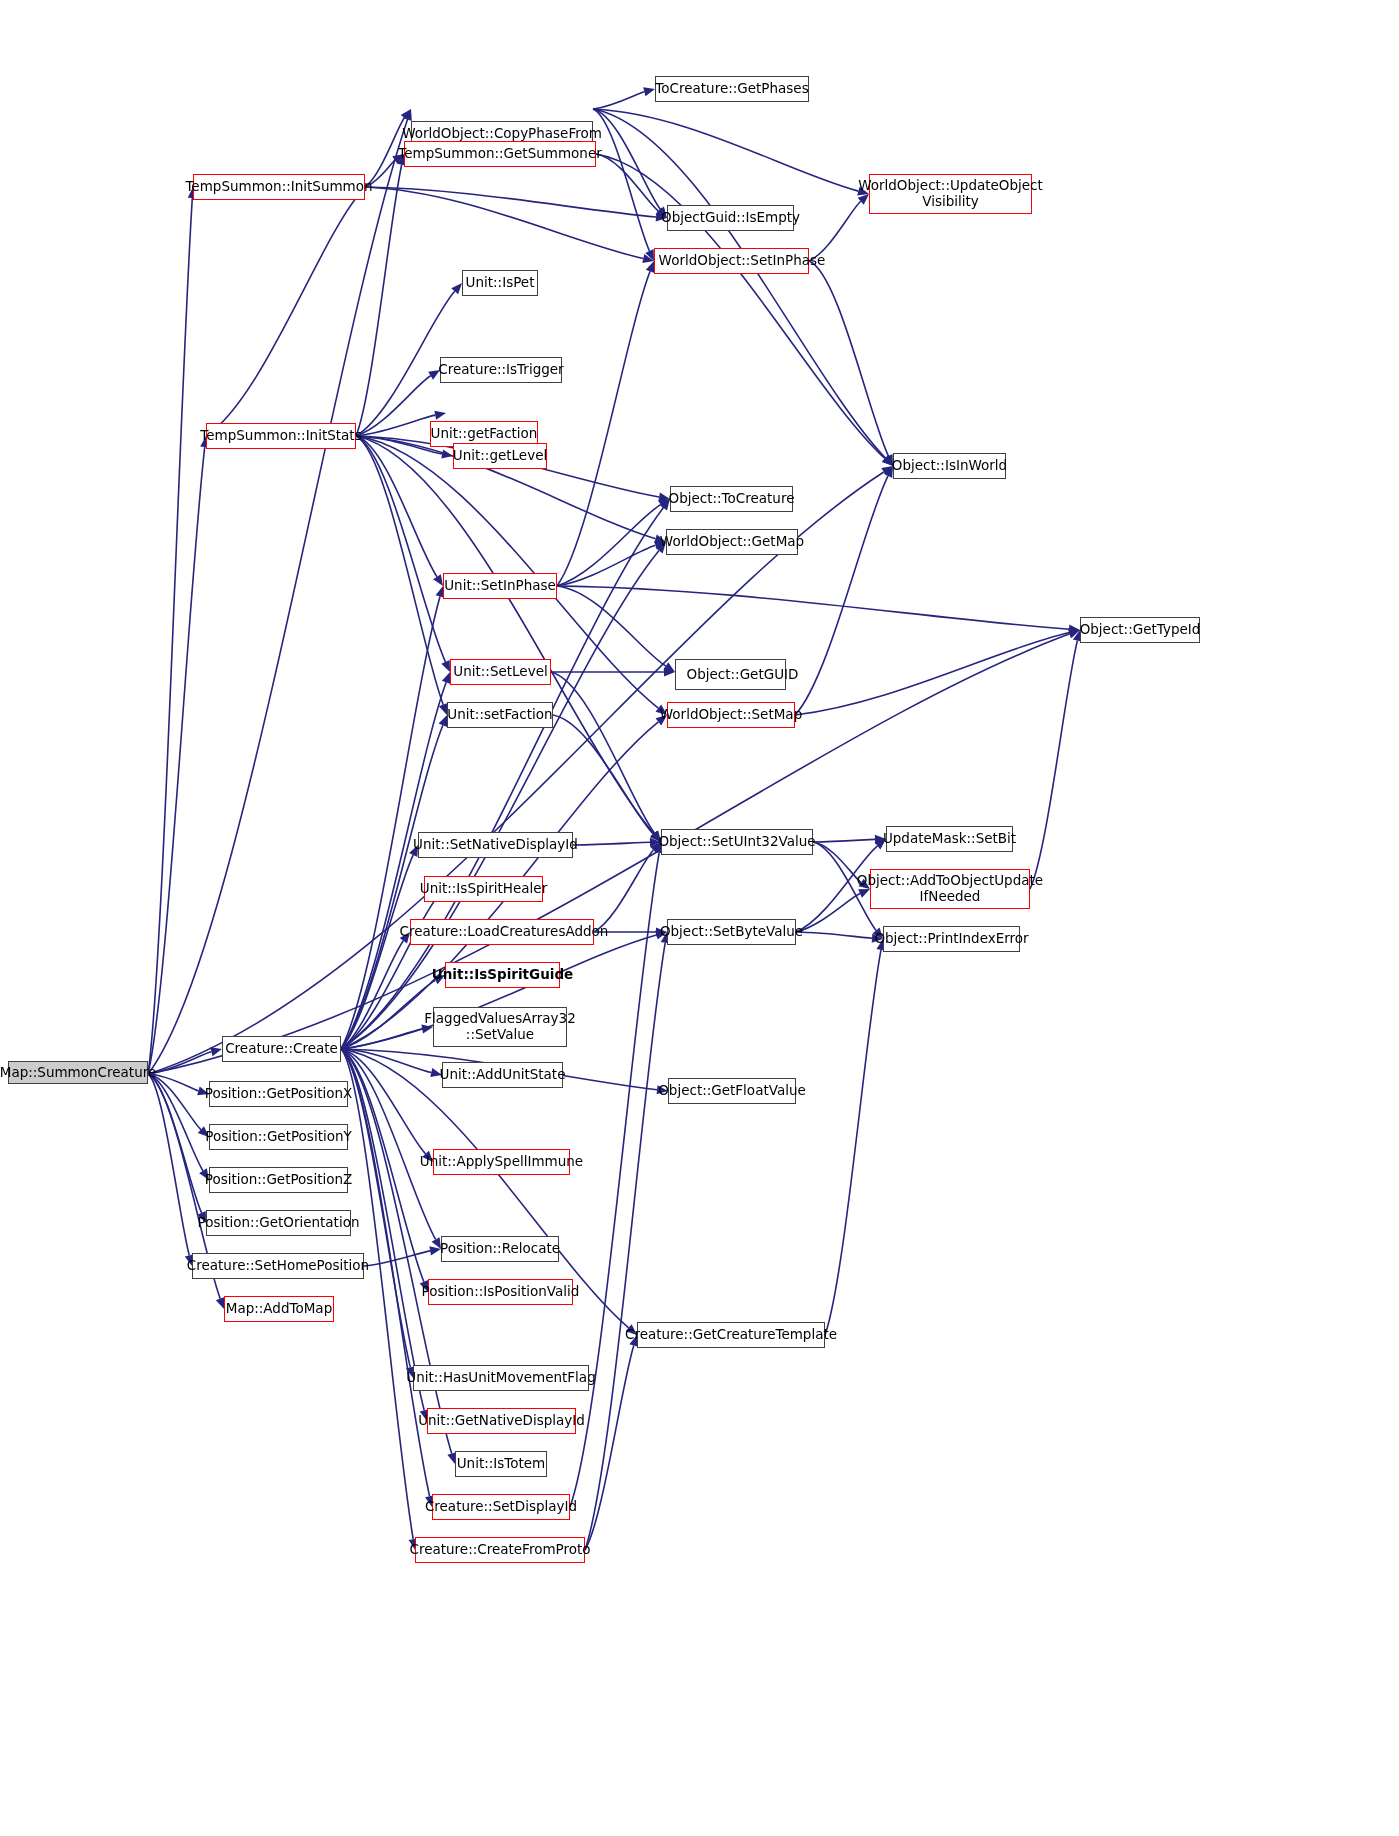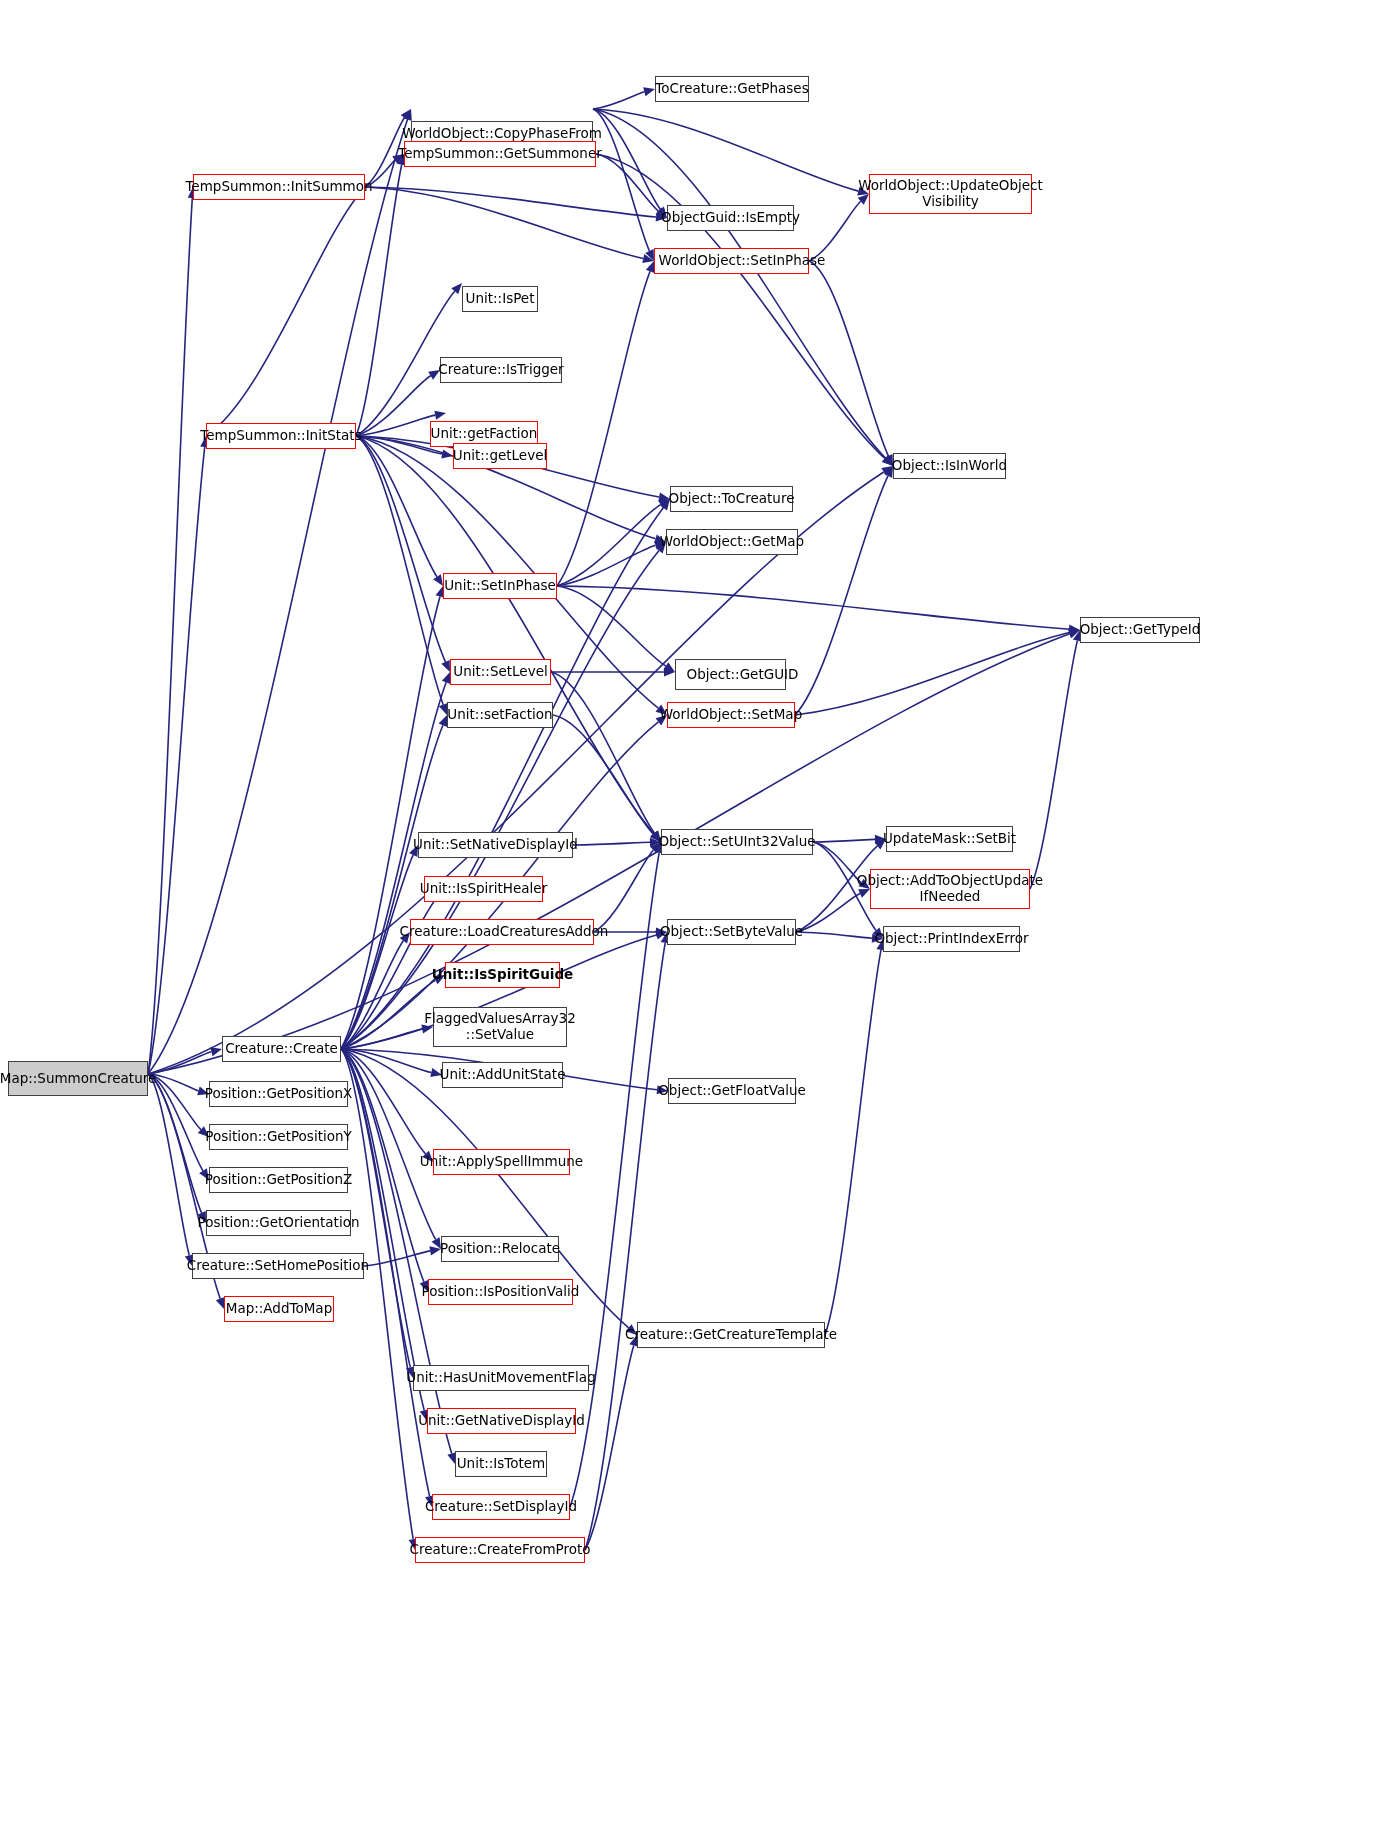--- a/index.html
+++ b/index.html
@@ -188,30 +188,30 @@
       <path class="edge" d="M 825,1335 C 845.3,1277.5800000000002 865.6,1032.06 880.9782982538851,949.8126186490488"></path>
       <polygon class="arrow" points="883,939 885.4999387798509,950.6580575610604 876.4566577279193,948.9671797370371"></polygon>
       <path class="edge" d="M 570,1507 C 601.85,1418 633.7,1000.75 659.1357120576508,852.8408685292283"></path>
       <polygon class="arrow" points="661,842 663.6691661698735,853.6204798505743 654.6022579454282,852.0612572078822"></polygon>
       <path class="edge" d="M 585,1550 C 603.2,1518.825 621.4,1385.525 633.7548246600878,1345.5104156441705"></path>
       <polygon class="arrow" points="637,1335 638.1500893840137,1346.8674889681338 629.359559936162,1344.1533423202072"></polygon>
       <path class="edge" d="M 585,1550 C 613.7,1465.7 642.4,1079 665.1844306417071,942.8491339702866"></path>
       <polygon class="arrow" points="667,932 669.7213412110997,943.6083720655728 660.6475200723145,942.0898958750005"></polygon>
     </svg>
   <div id="nodes">
-      <div class="node current" style="left: 8px; top: 1061px; width: 140px; height: 35px;"><span>Map::SummonCreature</span></div>
+      <div class="node current" style="left: 8px; top: 1061px; width: 140px; height: 23px;"><span>Map::SummonCreature</span></div>
       <div class="node red" style="left: 193px; top: 174px; width: 172px; height: 26px;"><span>TempSummon::InitSummon</span></div>
       <div class="node" style="left: 411px; top: 96px; width: 182px; height: 26px; margin-top: 25px;"><span>WorldObject::CopyPhaseFrom</span></div>
       <div class="node" style="left: 655px; top: 76px; width: 154px; height: 26px;"><span>ToCreature::GetPhases</span></div>
       <div class="node red" style="left: 404px; top: 141px; width: 192px; height: 26px;"><span>TempSummon::GetSummoner</span></div>
       <div class="node red" style="left: 869px; top: 174px; width: 163px; height: 40px;"><span>WorldObject::UpdateObject
 Visibility</span></div>
       <div class="node" style="left: 667px; top: 205px; width: 127px; height: 26px;"><span>ObjectGuid::IsEmpty</span></div>
       <div class="node red" style="left: 654px; top: 248px; width: 155px; height: 26px; padding-left: 25px;"><span>WorldObject::SetInPhase</span></div>
-      <div class="node" style="left: 462px; top: 286px; width: 76px; height: 26px;"><span>Unit::IsPet</span></div>
+      <div class="node" style="left: 462px; top: 270px; width: 76px; height: 26px;"><span>Unit::IsPet</span></div>
       <div class="node" style="left: 440px; top: 357px; width: 122px; height: 26px;"><span>Creature::IsTrigger</span></div>
       <div class="node red" style="left: 206px; top: 423px; width: 150px; height: 26px;"><span>TempSummon::InitStats</span></div>
       <div class="node red" style="left: 430px; top: 400px; width: 108px; height: 26px; margin-top: 21px;"><span>Unit::getFaction</span></div>
       <div class="node red" style="left: 453px; top: 443px; width: 94px; height: 26px;"><span>Unit::getLevel</span></div>
       <div class="node" style="left: 670px; top: 486px; width: 123px; height: 26px;"><span>Object::ToCreature</span></div>
       <div class="node" style="left: 666px; top: 529px; width: 132px; height: 26px;"><span>WorldObject::GetMap</span></div>
       <div class="node" style="left: 893px; top: 453px; width: 113px; height: 26px;"><span>Object::IsInWorld</span></div>
       <div class="node red" style="left: 443px; top: 573px; width: 114px; height: 26px;"><span>Unit::SetInPhase</span></div>
       <div class="node" style="left: 1080px; top: 617px; width: 120px; height: 26px;"><span>Object::GetTypeId</span></div>
       <div class="node red" style="left: 450px; top: 659px; width: 101px; height: 26px;"><span>Unit::SetLevel</span></div>

